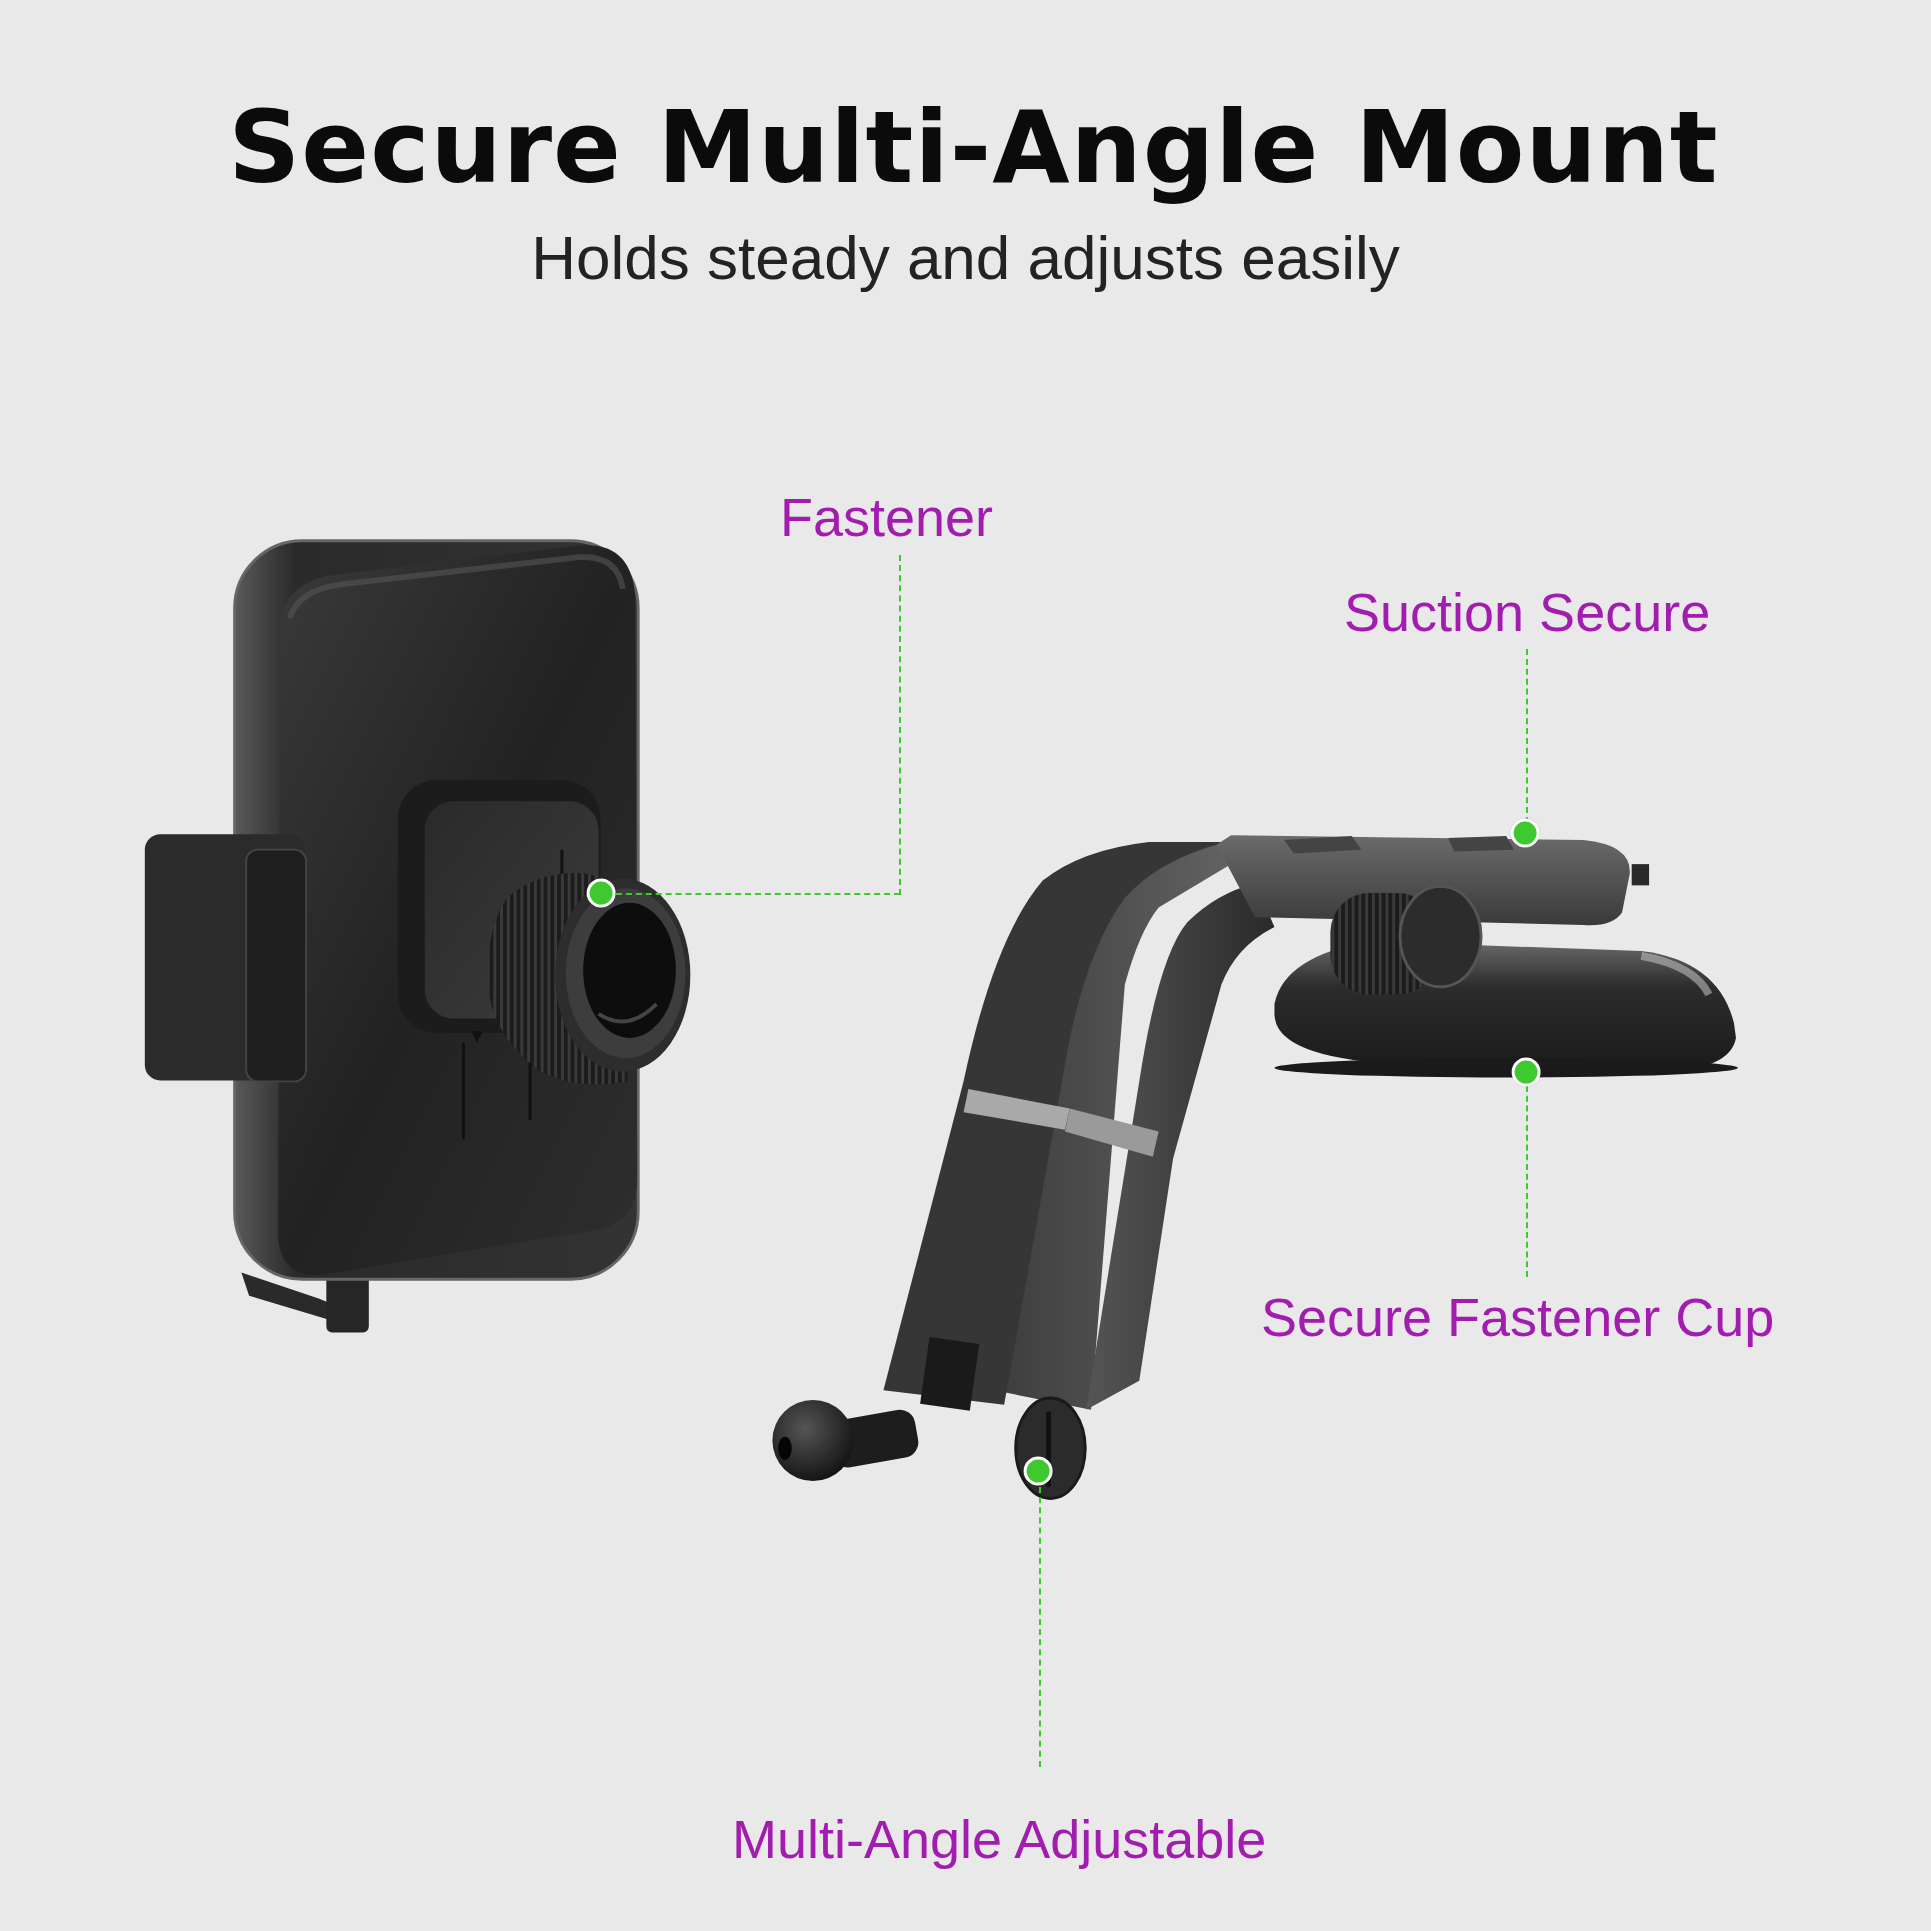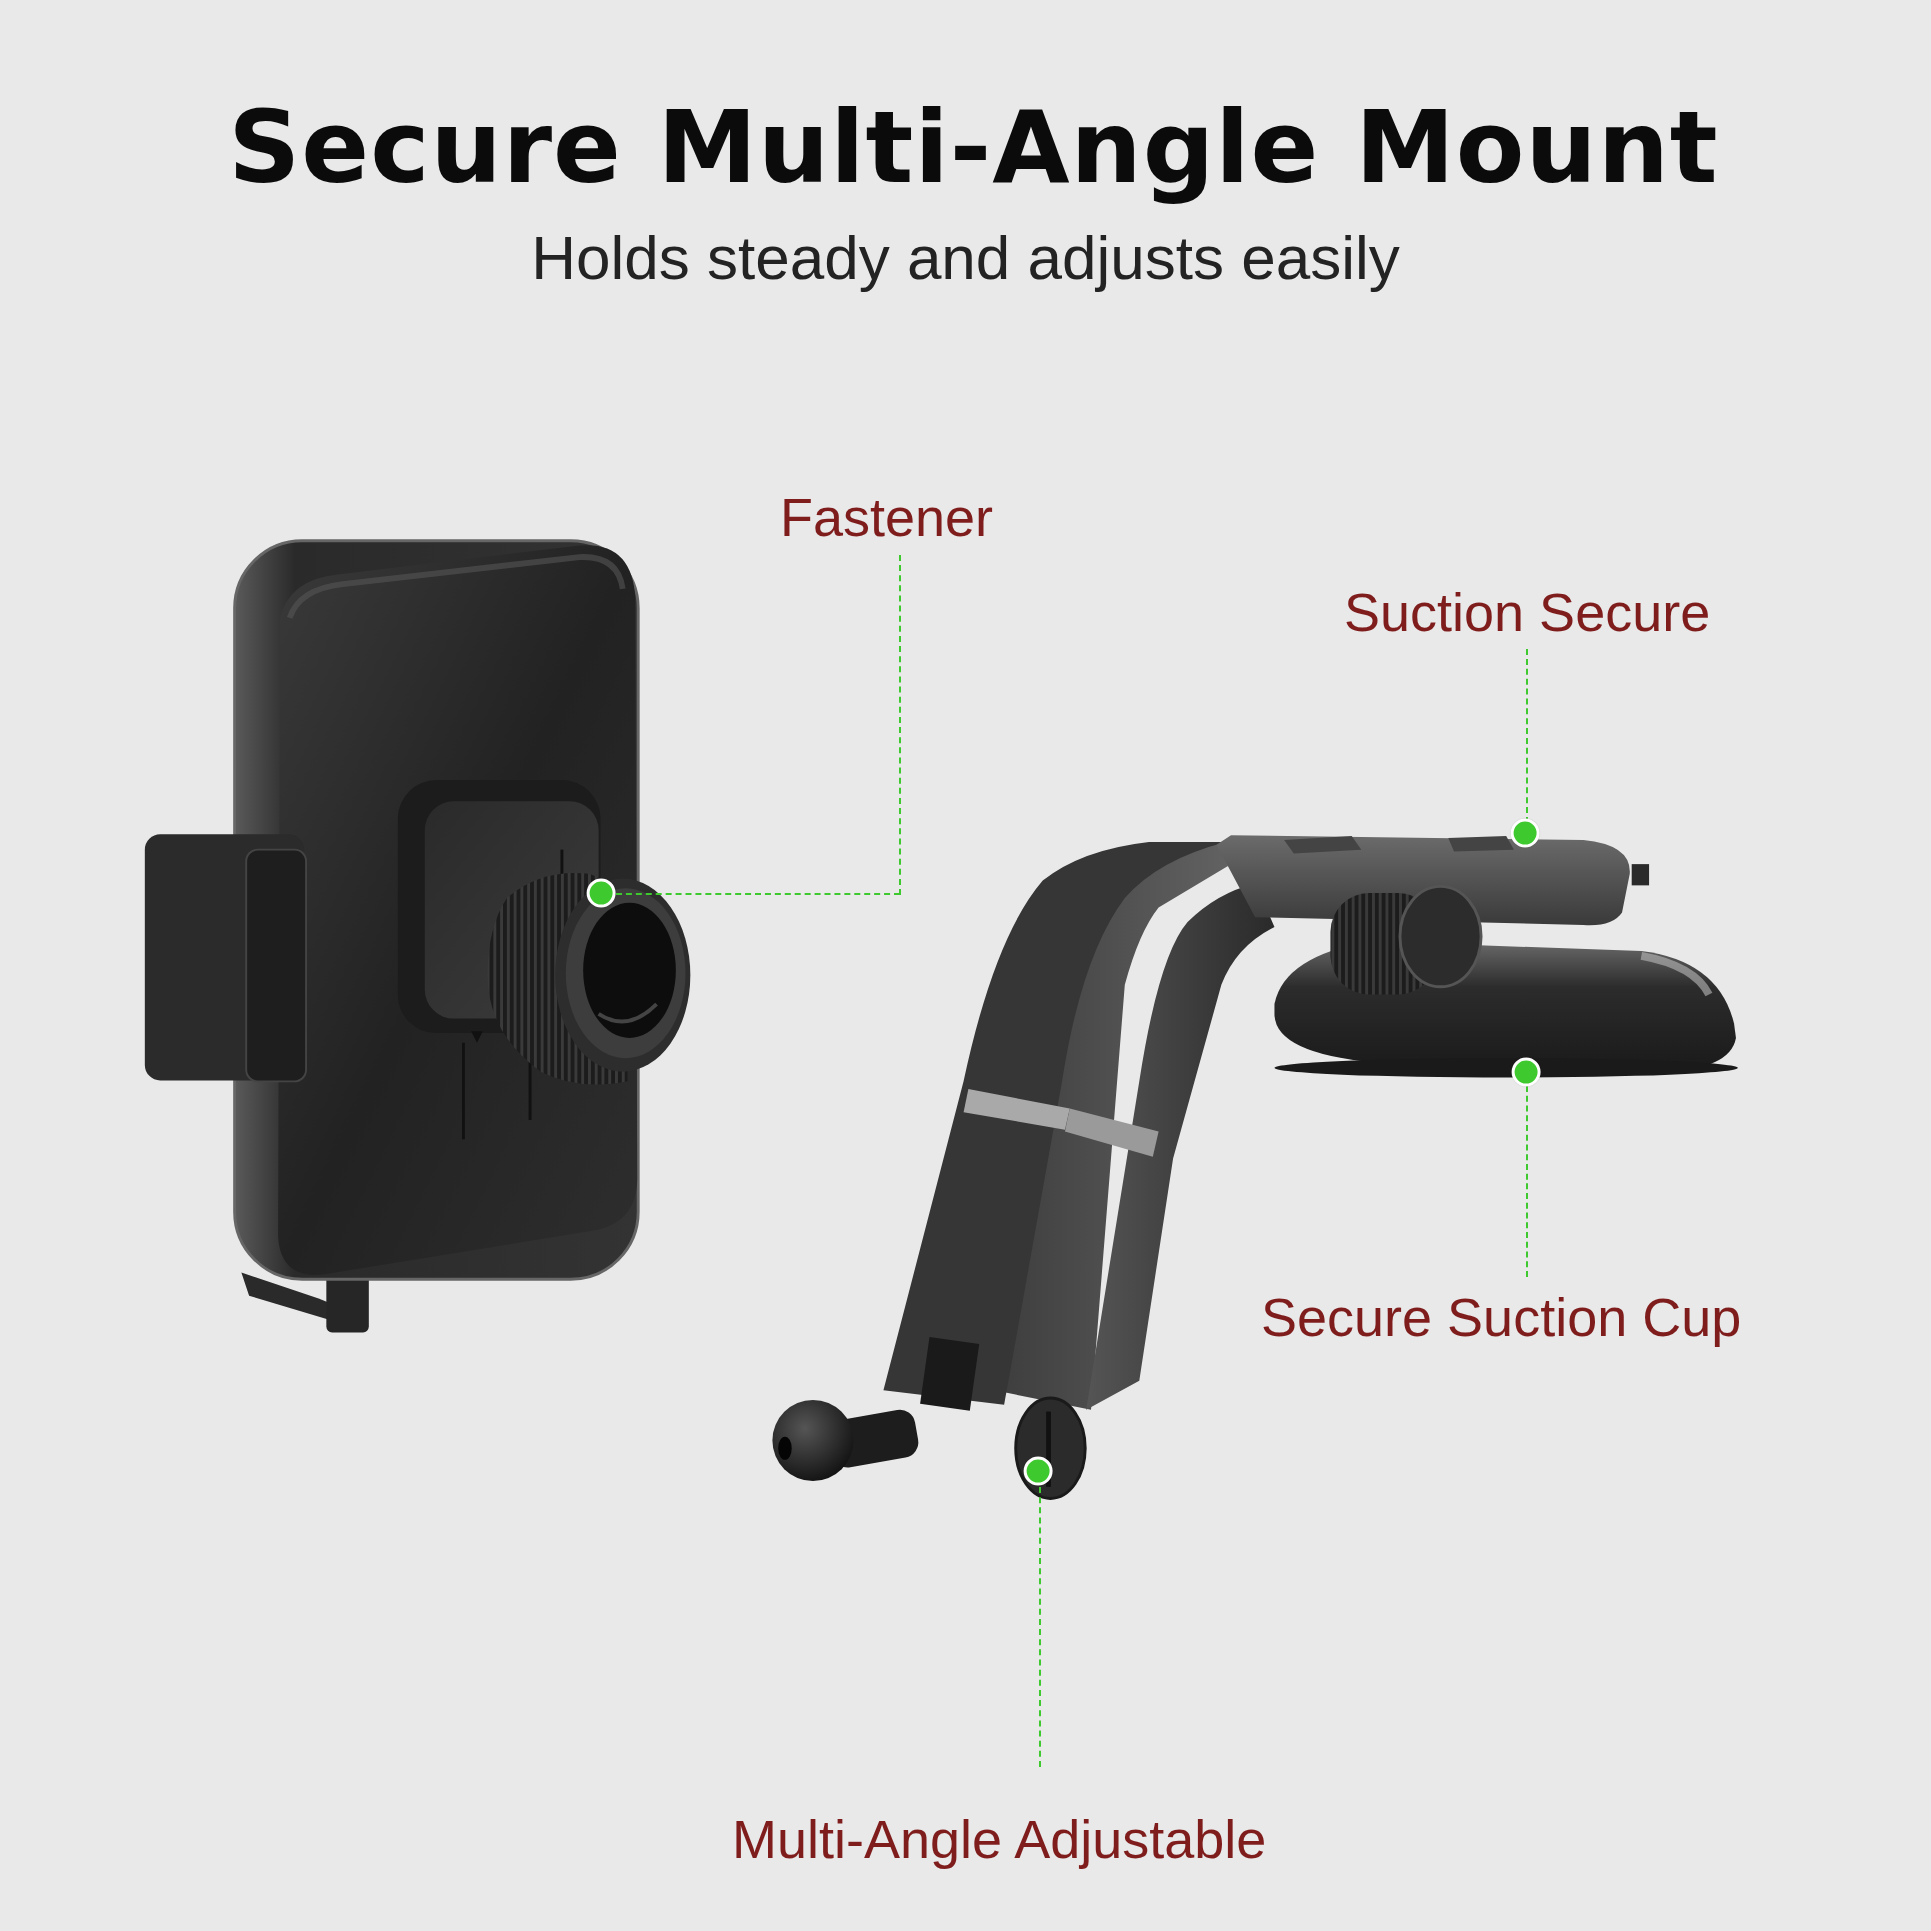--- a/index.html
+++ b/index.html
@@ -18,21 +18,21 @@
   }
   .subtitle {
     position: absolute; left: 0; top: 224px; width: 1931px;
     text-align: center; font-size: 62px; color: #232323;
     font-family: "Liberation Sans", sans-serif;
     margin: 0; line-height: 1.1;
     padding-right: 4px;
   }
   .scene { position: absolute; left: 0; top: 0; width: 1931px; height: 1931px; }
   .label {
-    position: absolute; font-size: 54px; color: #7f1d1d;
+    position: absolute; font-size: 54px; color: #a21caf;
     font-family: "Liberation Sans", sans-serif; white-space: nowrap;
     line-height: 1;
   }
   .vline {
     position: absolute; width: 0; border-left: 2.9px dashed #3ec92f;
   }
   .hline {
     position: absolute; height: 0; border-top: 2.9px dashed #3ec92f;
   }
   .dot {
@@ -163,18 +163,18 @@
 <div class="vline" style="left:899px; top:555px; height:340px;"></div>
 <div class="hline" style="left:616px; top:893px; width:284px;"></div>
 <div class="dot" style="left:602px; top:894px;"></div>
 
 <div class="label" style="left:1344px; top:585px;">Suction Secure</div>
 <div class="vline" style="left:1526px; top:649px; height:174px;"></div>
 <div class="dot" style="left:1526px; top:834px;"></div>
 
 <div class="vline" style="left:1526px; top:1086px; height:191px;"></div>
 <div class="dot" style="left:1527px; top:1073px;"></div>
-<div class="label" style="left:1261px; top:1290px;">Secure Suction Cup</div>
+<div class="label" style="left:1261px; top:1290px;">Secure Fastener Cup</div>
 
 <div class="vline" style="left:1039px; top:1487px; height:280px;"></div>
 <div class="dot" style="left:1039px; top:1472px;"></div>
 <div class="label" style="left:732px; top:1812px;">Multi-Angle Adjustable</div>
 
 
 </body></html>

